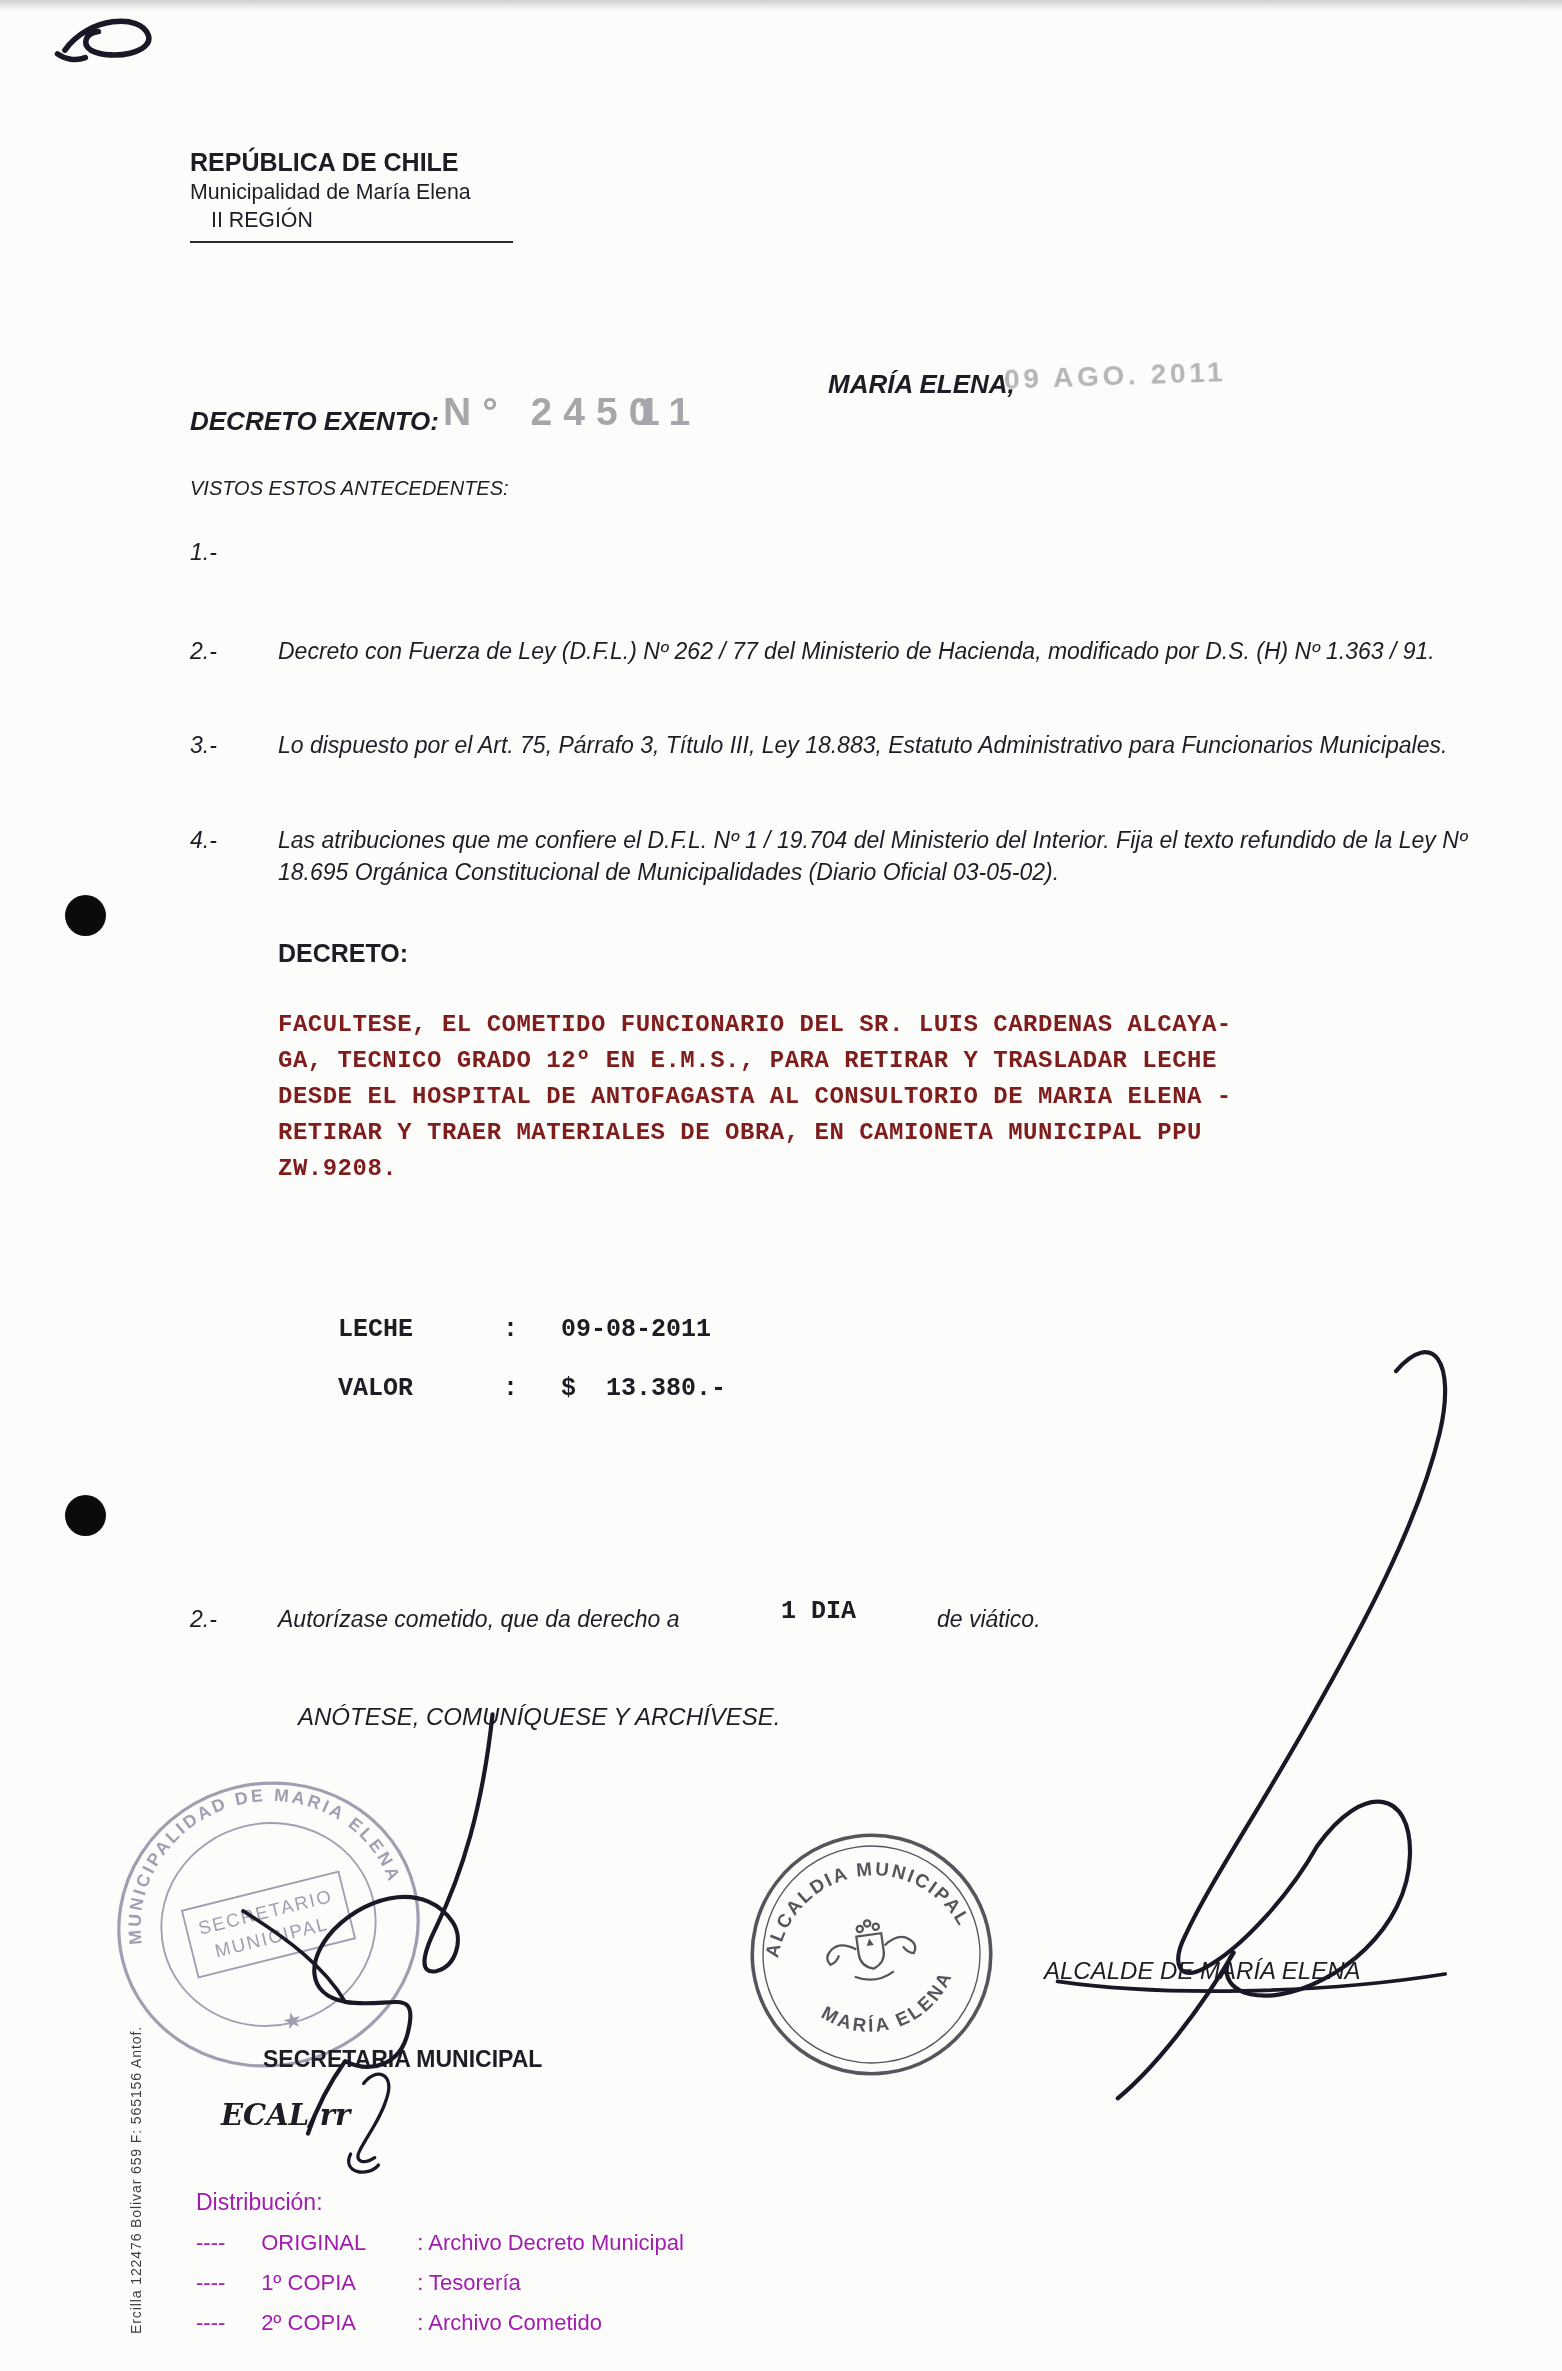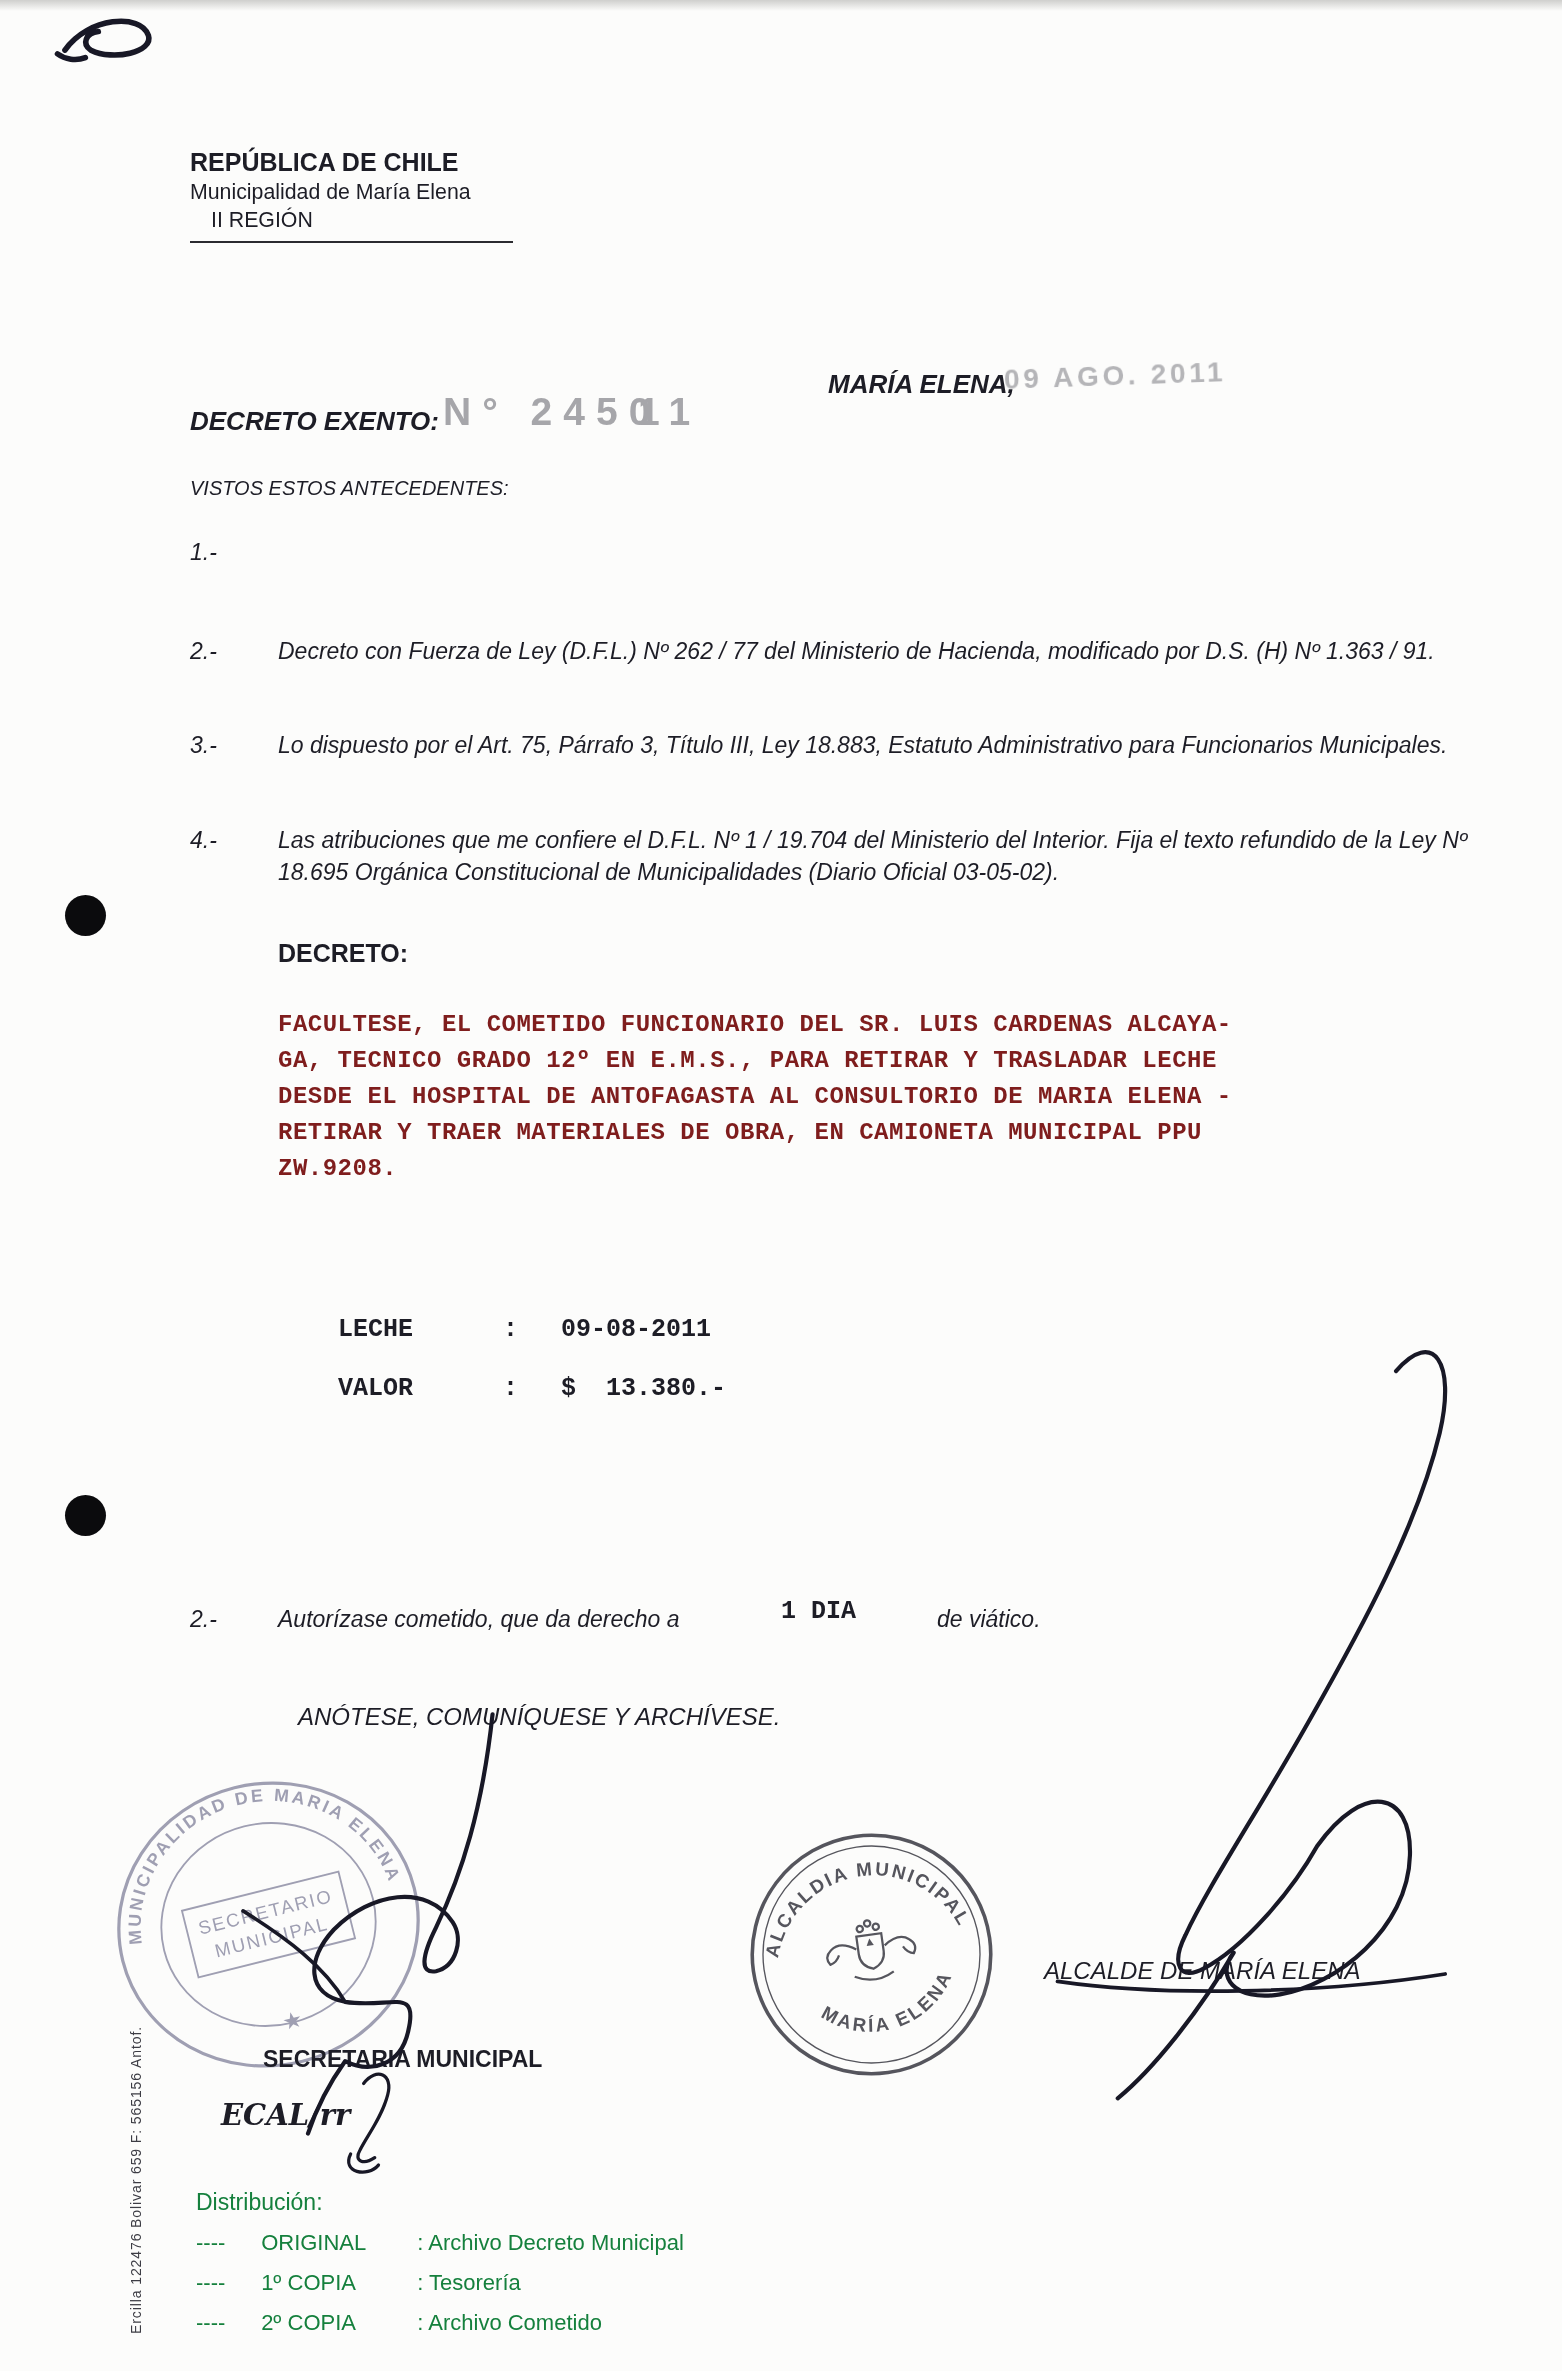--- a/index.html
+++ b/index.html
@@ -29,21 +29,21 @@
   .letterhead-rule { position:absolute; height:1.9px; background:#2b2b30; }
   .decree-body {
     white-space:pre-wrap; font-size:24px; line-height:36px; letter-spacing:0.5px;
     color:#7f1d1d;
   }
   .side-note {
     position:absolute; left:128px; top:2334px; transform-origin:0 0;
     transform:rotate(-90deg); white-space:nowrap;
     font-size:14px; letter-spacing:0.9px; color:#3c3c44;
   }
-  .dist { font-size:22px; color:#15803d; }
+  .dist { font-size:22px; color:#a21caf; }
   .dist-row span { display:inline-block; }
   svg { display:block; }
   .pen { stroke:#181826; fill:none; stroke-linecap:round; stroke-linejoin:round; }
 </style>
 </head>
 <body>
 
 <div id="page">
 
   <div class="dot" style="left:65px; top:895px;"></div>

